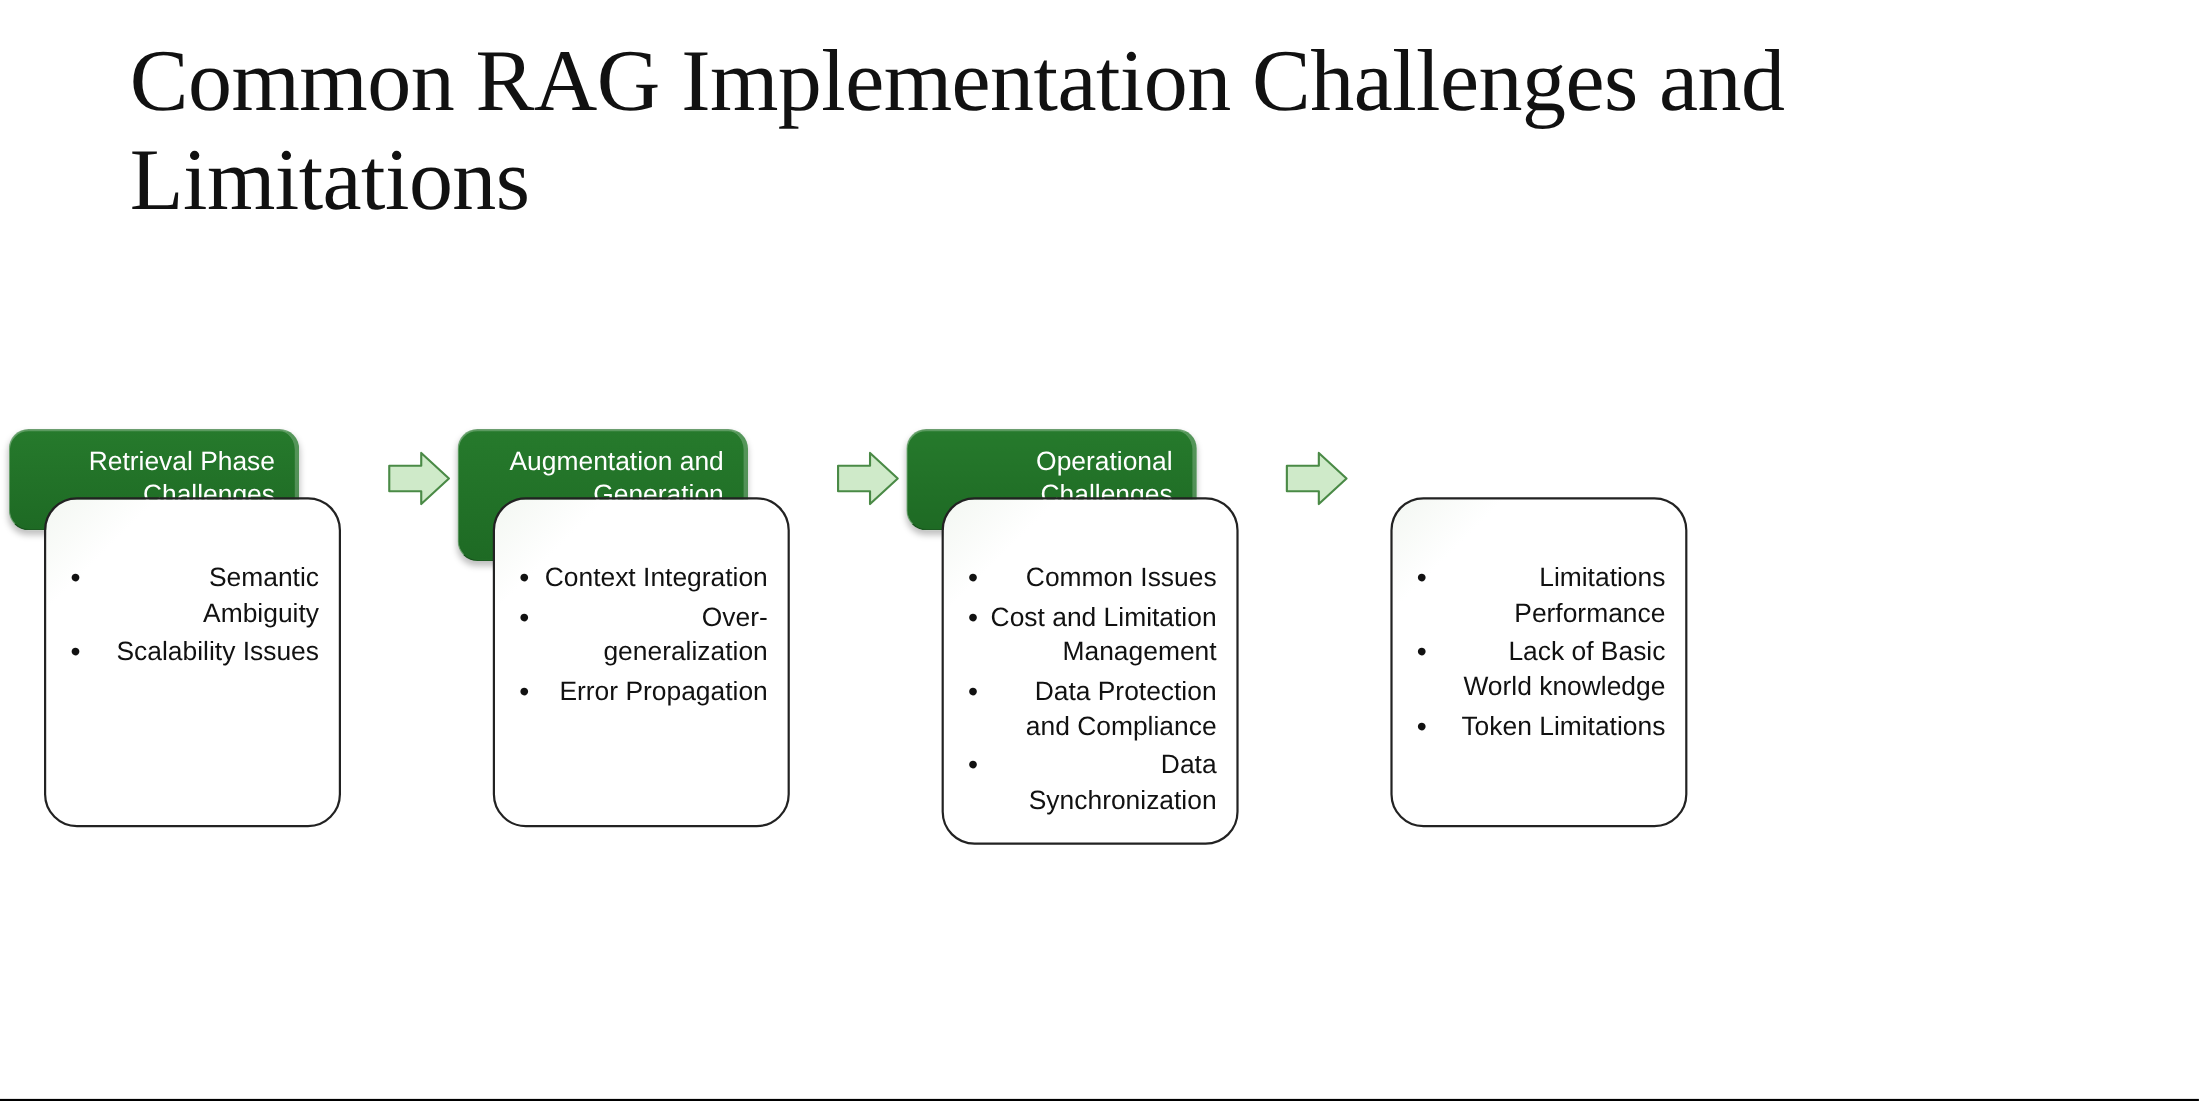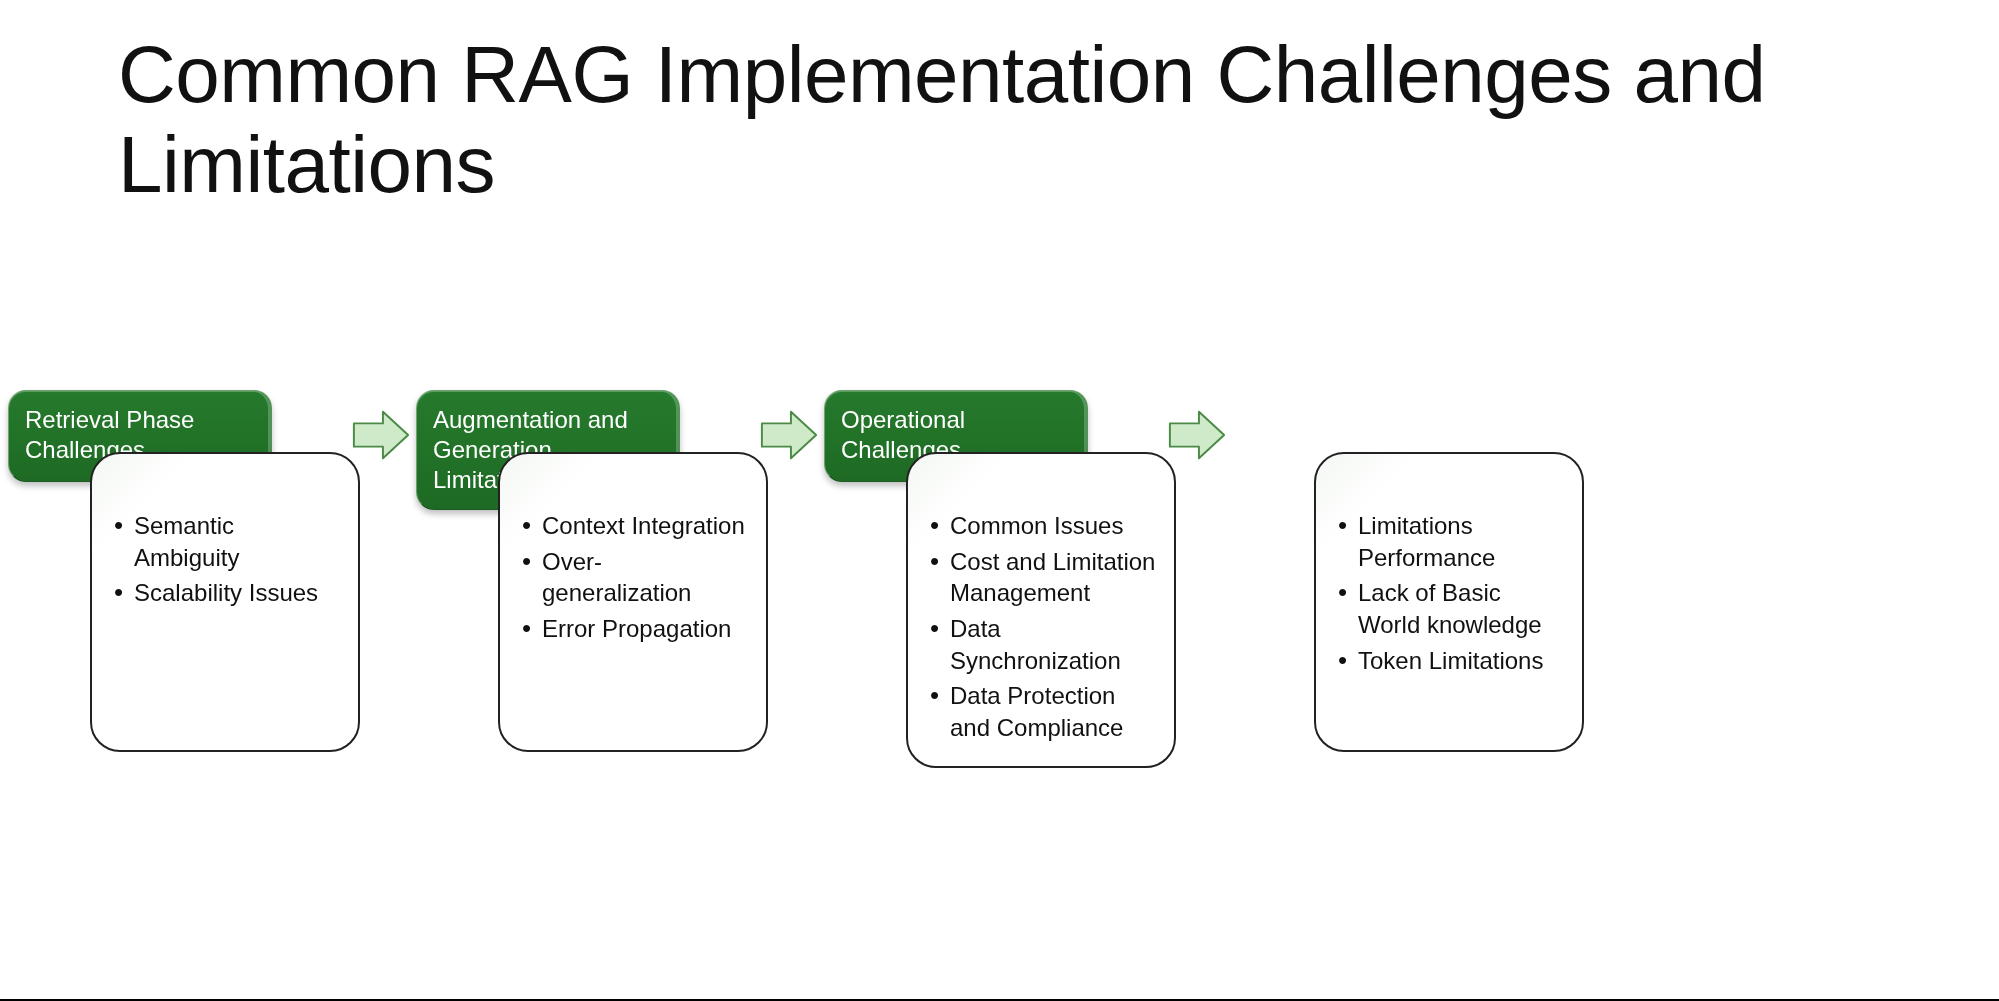--- a/index.html
+++ b/index.html
@@ -13,33 +13,35 @@
   }
   .title {
     position: absolute;
     left: 118px;
     top: 30px;
     font-size: 80px;
     font-weight: 400;
     color: #111;
     line-height: 1.12;
     letter-spacing: -0.5px;
+    font-family: Liberation Serif, serif;
   }
   .flow {
     position: absolute;
     left: 8px;
     top: 390px;
     width: 1985px;
     display: flex;
     align-items: flex-start;
   }
   .group {
     position: relative;
     width: 338px;
     flex-shrink: 0;
+    text-align: right;
   }
   .header-card {
     position: absolute;
     left: 0;
     top: 0;
     width: 264px;
     min-height: 92px;
     background: linear-gradient(to bottom, #267a2c 0%, #1e6a24 100%);
     color: #fff;
     border-radius: 18px;
@@ -49,21 +51,21 @@
     border-bottom: 1px solid rgba(0,0,0,0.25);
     padding: 14px 18px 14px 16px;
     font-size: 24px;
     line-height: 1.25;
     font-weight: 400;
     box-shadow: 0 4px 6px rgba(0,0,0,0.25), inset 0 1px 0 rgba(255,255,255,0.25);
     z-index: 2;
   }
   .detail-card {
     position: relative;
-    margin-left: 82px;
+    margin-left: 32px;
     margin-top: 62px;
     width: 270px;
     min-height: 300px;
     background: #fefefe;
     border: 2.5px solid #222;
     border-radius: 30px;
     padding: 16px 18px 18px 22px;
     z-index: 3;
     
     background: linear-gradient(135deg, #f3f7f2 0%, #ffffff 18%, #ffffff 100%);
@@ -146,22 +148,22 @@
       <path d="M4 20 H34 V8 L60 32 L34 56 V44 H4 Z" fill="#cfeac9" stroke="#4a8a46" stroke-width="2" stroke-linejoin="round"></path>
     </svg>
   </div>
 
   <div class="group">
     <div class="header-card">Operational Challenges</div>
     <div class="detail-card">
       <ul>
         <li>Common Issues</li>
         <li>Cost and Limitation Management</li>
+        <li>Data Protection and Compliance</li>
         <li>Data Synchronization</li>
-        <li>Data Protection and Compliance</li>
       </ul>
     </div>
   </div>
 
   <div class="arrow">
     <svg viewBox="0 0 64 64">
       <path d="M4 20 H34 V8 L60 32 L34 56 V44 H4 Z" fill="#cfeac9" stroke="#4a8a46" stroke-width="2" stroke-linejoin="round"></path>
     </svg>
   </div>
 

